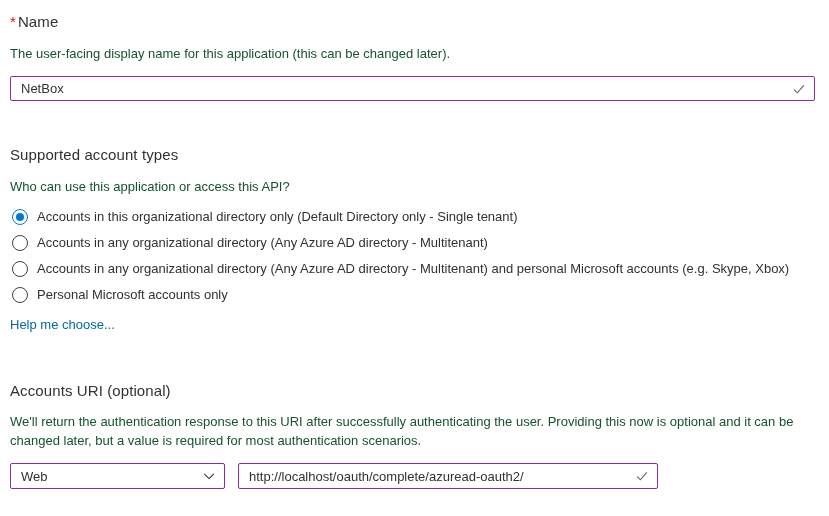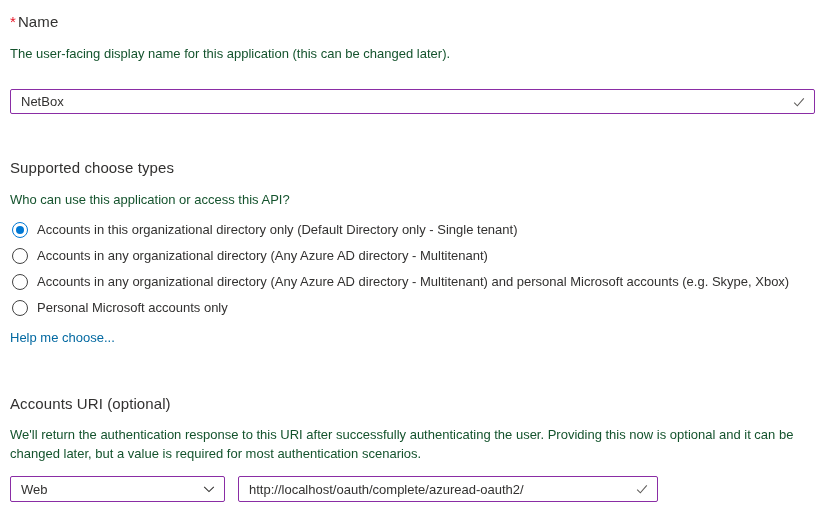--- a/index.html
+++ b/index.html
@@ -52,21 +52,21 @@
   .trailing-icon {
     position: absolute;
     right: 8px;
     top: 50%;
     transform: translateY(-50%);
     width: 14px; height: 14px;
     pointer-events: none;
     display: block;
   }
 
-  #name-input-wrap { margin-top: 26px; justify-content: center; }
+  #name-input-wrap { margin-top: 13px; justify-content: center; }
 
   
   .section-account { margin-top: 44px; }
   .question { margin-top: 18px; }
 
   .radio-group { margin-top: 8px; }
   .radio-row {
     display: flex;
     align-items: center;
     height: 26px;
@@ -142,21 +142,21 @@
     <p class="desc">The user-facing display name for this application (this can be changed later).</p>
     <div class="input-wrap" id="name-input-wrap">
       <input type="text" value="NetBox" style="">
       <svg class="trailing-icon" viewBox="0 0 16 16">
         <path d="M2.5 8.8l3.6 3.6 7.4-8.6" fill="none" stroke="#605e5c" stroke-width="1.2"></path>
       </svg>
     </div>
   </section>
 
   <section class="section-account">
-    <h2 class="section-title">Supported choose types</h2>
+    <h2 class="section-title">Supported account types</h2>
     <p class="desc question">Who can use this application or access this API?</p>
 
     <div class="radio-group">
       <div class="radio-row selected">
         <span class="radio-circle"></span>
         <span class="radio-label">Accounts in this organizational directory only (Default Directory only - Single tenant)</span>
       </div>
       <div class="radio-row">
         <span class="radio-circle"></span>
         <span class="radio-label">Accounts in any organizational directory (Any Azure AD directory - Multitenant)</span>

